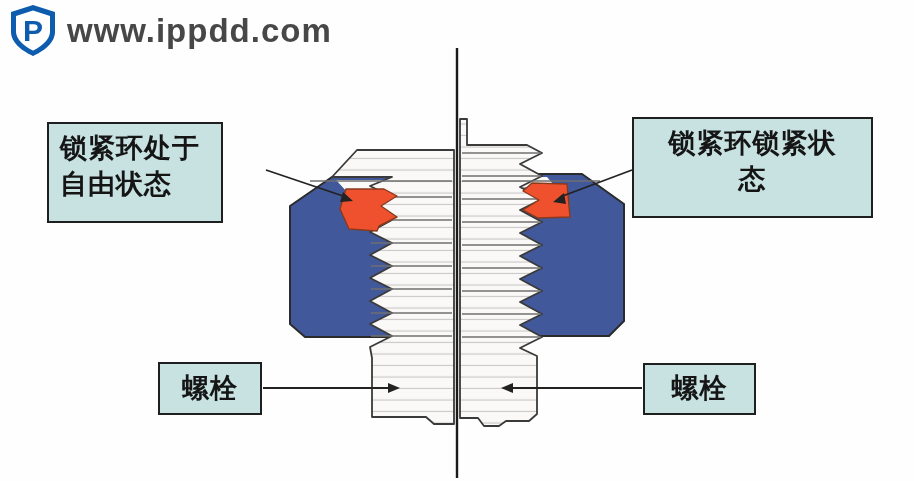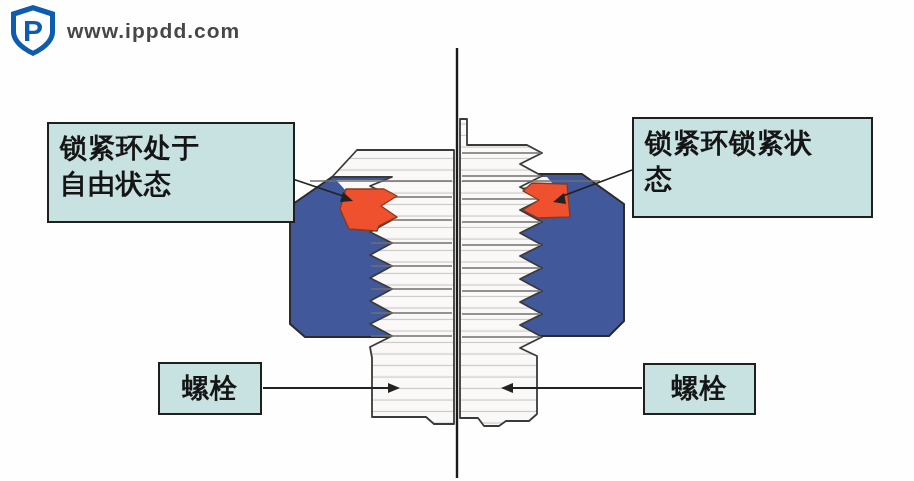--- a/index.html
+++ b/index.html
@@ -18,36 +18,36 @@
     background: var(--label-bg);
     border: 2px solid var(--label-border);
     color: #151515;
     font-size: 27px;
     font-weight: 600;
     line-height: 1.32;
     letter-spacing: 1px;
     white-space: pre-line;
     padding: 7px 11px;
   }
-  #label-left-ring  { left: 47px;  top: 122px; width: 248px; height: 101px; }
-  #label-right-ring { left: 632px; top: 117px; width: 241px; height: 101px; }
+  #label-left-ring  { left: 47px;  top: 122px; width: 176px; height: 101px; }
+  #label-right-ring { left: 632px; top: 117px; width: 241px; height: 101px; text-align: center; }
   .callout.small {
     display: flex; align-items: center; justify-content: center;
     padding: 8px;
   }
   #label-left-bolt  { left: 158px; top: 362px; width: 104px; height: 53px; }
   #label-right-bolt { left: 643px; top: 363px; width: 113px; height: 52px; }
 
   #logo {
     position: absolute; left: 8px; top: 4px;
     display: flex; align-items: center; gap: 9px;
   }
   #logo-text {
     color: var(--logo-text);
-    font-size: 21px;
+    font-size: 33px;
     font-weight: bold;
     letter-spacing: 1px;
     text-align: right;
   }
 </style>
 </head>
 <body>
 
 <div id="stage">
 

